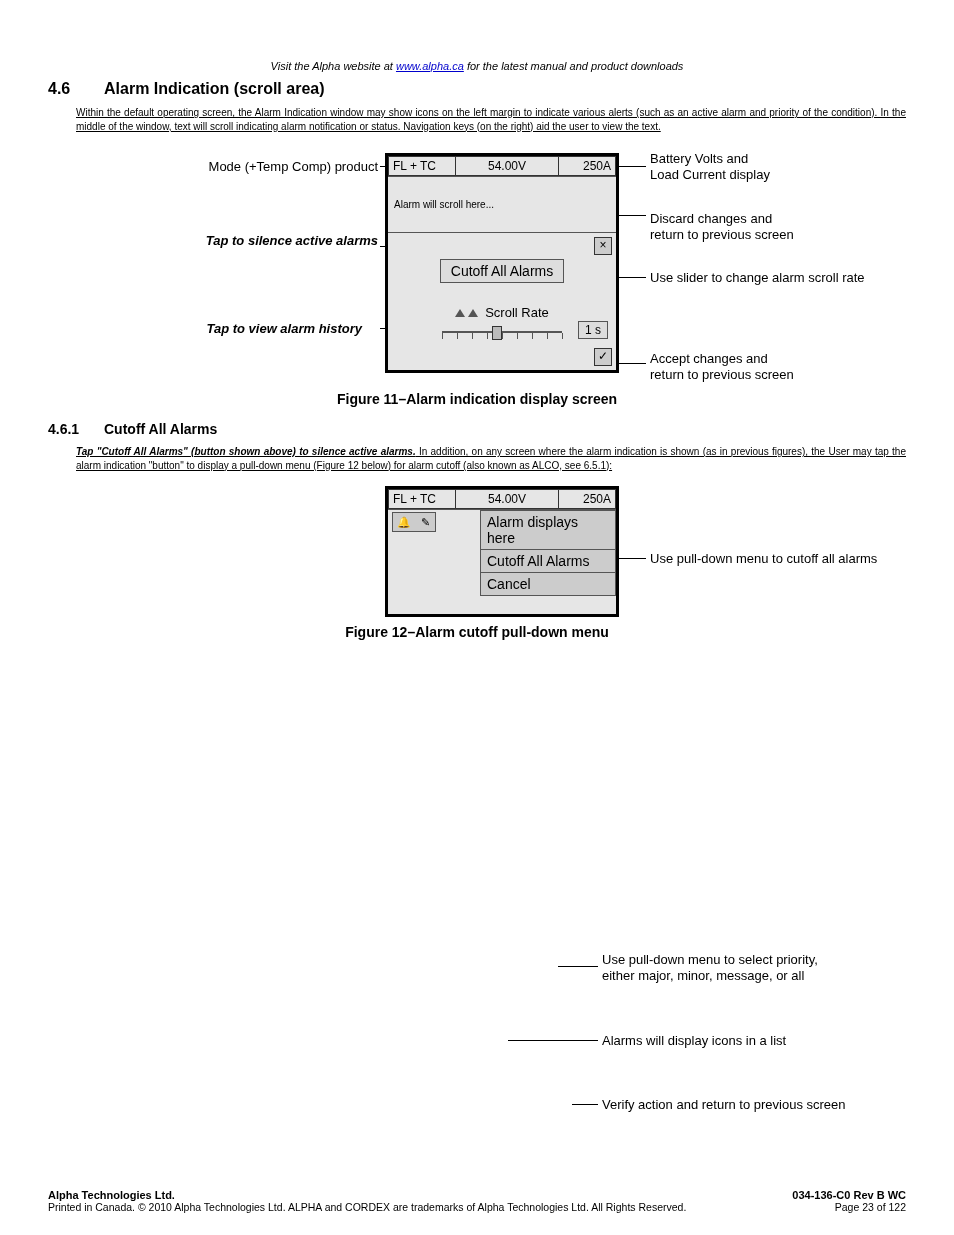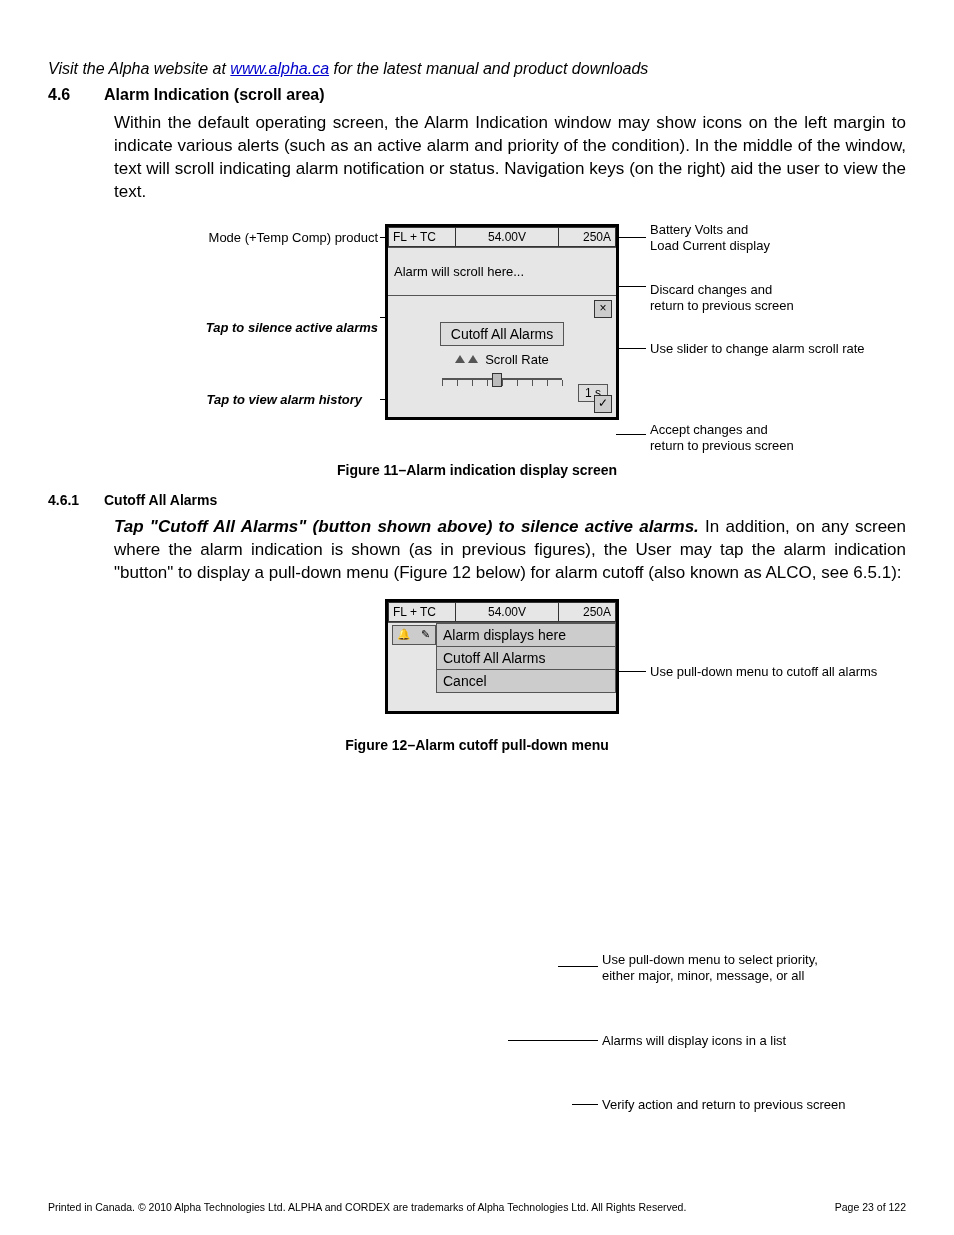--- a/index.html
+++ b/index.html
@@ -1,48 +1,48 @@
 <!DOCTYPE html>
 <html><head>
 <meta charset="utf-8">
 <style>
   html,body{margin:0;padding:0;background:#fff;font-family:Arial,Helvetica,sans-serif;color:#000;}
   .page{width:954px;height:1235px;position:relative;box-sizing:border-box;padding:60px 48px 40px 48px;}
-  .top-note{text-align:left;font-size:16px;font-style:italic;margin-bottom:8px;}
+  .top-note{text-align:center;font-size:11px;font-style:italic;margin-bottom:8px;}
   .top-note a{color:#0000cc;text-decoration:underline;}
   .sec-row{display:flex;align-items:flex-start;margin-top:6px;}
   .sec-num{font-weight:bold;font-size:16px;min-width:56px;}
   .sec-title{font-weight:bold;font-size:16px;}
-  .body-text{font-size:17px;line-height:1.35;margin:8px 0 8px 66px;text-align:justify;}
+  .body-text{font-size:10px;line-height:1.35;margin:8px 0 8px 28px;text-align:justify;text-decoration:underline;}
   .figure-wrap{position:relative;margin:20px auto 6px auto;height:230px;width:860px;}
   .lcd{position:absolute;left:337px;top:0;width:228px;border:3px solid #000;background:#e6e6e6;font-size:13px;}
   .lcd-row{display:flex;align-items:center;}
   .topbar{border-bottom:1px solid #555;}
   .topcell{border:1px solid #333;padding:2px 4px;font-size:12px;}
-  .scrollmsg{padding:16px 6px;font-size:13px;}
+  .scrollmsg{padding:22px 6px;font-size:10px;}
   .xbtn{position:absolute;right:4px;top:52px;width:16px;height:16px;border:1px solid #333;background:#ccc;font-size:12px;line-height:14px;text-align:center;}
   .btn{display:inline-block;border:1px solid #555;background:#ddd;padding:3px 10px;font-size:14px;}
-  .slider-row{display:flex;align-items:center;justify-content:center;margin-top:6px;}
+  .slider-row{display:flex;align-items:center;justify-content:center;margin-top:22px;}
   .tri{width:0;height:0;border-left:5px solid transparent;border-right:5px solid transparent;border-bottom:8px solid #555;margin-right:3px;}
   .slider-track{position:relative;width:120px;height:16px;margin:4px auto 0 auto;}
   .slider-line{position:absolute;top:7px;left:0;right:0;height:2px;background:#555;}
   .slider-tick{position:absolute;width:1px;height:6px;background:#555;top:9px;}
   .slider-knob{position:absolute;top:2px;left:50px;width:8px;height:12px;background:#bbb;border:1px solid #333;}
   .checkbtn{position:absolute;right:4px;bottom:4px;width:16px;height:16px;border:1px solid #333;background:#ccc;font-size:12px;line-height:14px;text-align:center;}
   .callout{position:absolute;font-size:13px;line-height:1.25;}
   .leader{position:absolute;height:1px;background:#000;}
   .fig-caption{font-weight:bold;text-align:center;font-size:14px;margin:8px 0 14px 0;}
   .sub-row{display:flex;align-items:flex-start;margin-top:6px;}
   .sub-num{font-weight:bold;font-size:14px;min-width:56px;}
   .sub-title{font-weight:bold;font-size:14px;}
   .lead-in{font-weight:bold;font-style:italic;}
   
   .figure2-wrap{position:relative;margin:14px auto 6px auto;height:130px;width:860px;}
   .lcd2{position:absolute;left:337px;top:0;width:228px;border:3px solid #000;background:#e6e6e6;font-size:13px;}
-  .menu{border-left:1px solid #555;border-top:1px solid #555;}
+  .menu{border-left:1px solid #555;border-top:1px solid #555;margin-left:44px;}
   .menu-item{border-bottom:1px solid #555;border-right:1px solid #555;padding:3px 6px;font-size:14px;background:#ccc;}
   .iconbox{border:1px solid #555;background:#ccc;width:42px;height:18px;margin:2px 0 0 4px;display:flex;align-items:center;justify-content:space-around;font-size:11px;}
   
   .lower-ann{position:absolute;font-size:13px;line-height:1.25;}
   .lower-leader{position:absolute;height:1px;background:#000;}
   
   .footer{position:absolute;left:48px;right:48px;bottom:22px;font-size:10.5px;}
   .footer-row{display:flex;justify-content:space-between;}
   .footer b{font-size:11px;}
 </style>
@@ -57,21 +57,21 @@
   <div class="sec-row">
     <div class="sec-num">4.6</div>
     <div class="sec-title">Alarm Indication (scroll area)</div>
   </div>
   <div class="body-text">Within the default operating screen, the Alarm Indication window may show icons on the left margin to indicate various alerts (such as an active alarm and priority of the condition). In the middle of the window, text will scroll indicating alarm notification or status. Navigation keys (on the right) aid the user to view the text.</div>
 
   <div class="figure-wrap">
 
     <div class="callout" style="left:130px;top:6px;text-align:right;width:200px">Mode (+Temp Comp) product</div>
     <div class="leader" style="left:332px;top:13px;width:10px"></div>
-    <div class="callout" style="left:110px;top:96px;font-style:italic;font-weight:bold;text-align:right;width:220px">Tap to silence active alarms</div>
+    <div class="callout" style="left:110px;top:80px;font-style:italic;font-weight:bold;text-align:right;width:220px">Tap to silence active alarms</div>
     <div class="leader" style="left:332px;top:93px;width:28px"></div>
     <div class="callout" style="left:114px;top:168px;font-style:italic;font-weight:bold;text-align:right;width:200px">Tap to view alarm history</div>
     <div class="leader" style="left:332px;top:175px;width:28px"></div>
 
     <div class="lcd">
       <div class="lcd-row topbar">
         <div class="topcell" style="width:58px">FL + TC</div>
         <div class="topcell" style="flex:1;text-align:center;border-left:none;border-right:none">54.00V</div>
         <div class="topcell" style="width:48px;text-align:right">250A</div>
       </div>
@@ -154,17 +154,21 @@
   <div class="lower-leader" style="left:558px;top:966px;width:40px"></div>
   <div class="lower-ann" style="left:602px;top:952px;white-space:pre-line">Use pull-down menu to select priority,
 either major, minor, message, or all</div>
   <div class="lower-leader" style="left:508px;top:1040px;width:90px"></div>
   <div class="lower-ann" style="left:602px;top:1033px">Alarms will display icons in a list</div>
   <div class="lower-leader" style="left:572px;top:1104px;width:26px"></div>
   <div class="lower-ann" style="left:602px;top:1097px">Verify action and return to previous screen</div>
 
   <div class="footer">
     <div class="footer-row">
+      <b>Alpha Technologies Ltd.</b>
+      <b>034-136-C0  Rev B  WC</b>
+    </div>
+    <div class="footer-row">
       <span>Printed in Canada.  © 2010 Alpha Technologies Ltd.  ALPHA and CORDEX are trademarks of Alpha Technologies Ltd.  All Rights Reserved.</span>
       <span>Page 23 of 122</span>
     </div>
   </div>
 </div>
 
 </body></html>

